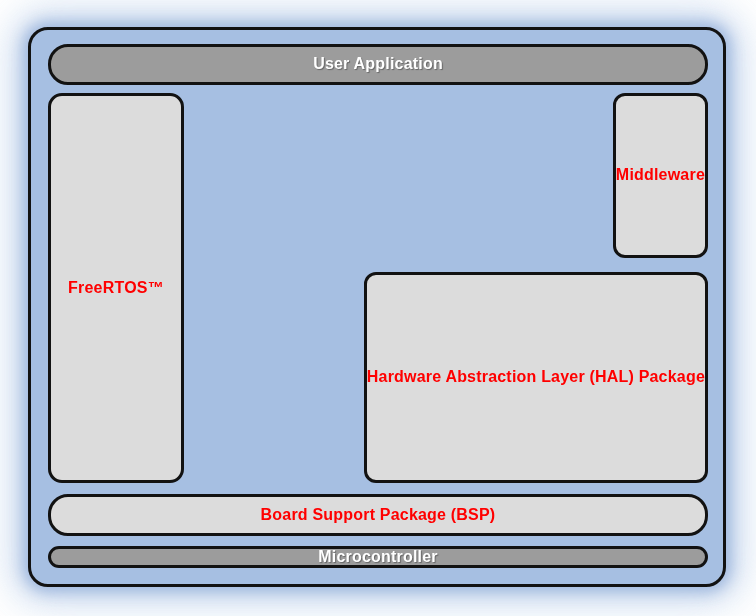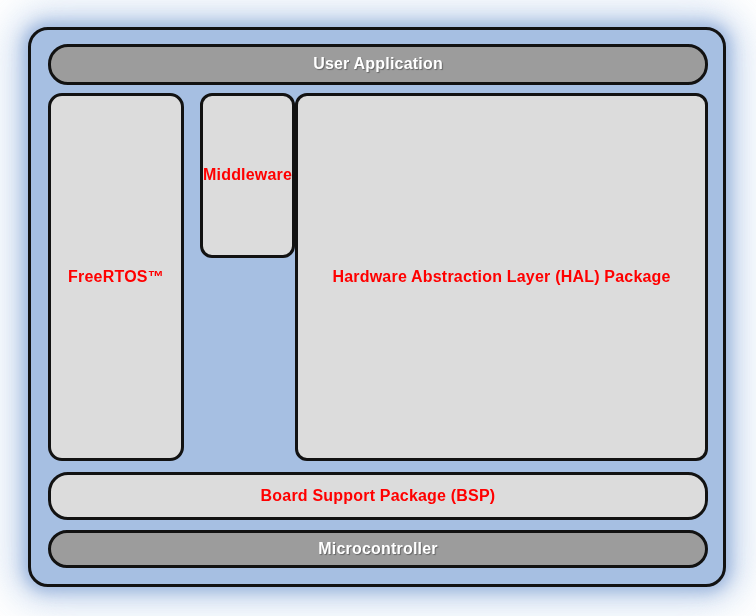--- a/index.html
+++ b/index.html
@@ -64,28 +64,29 @@
   .middle-row {
     flex: 1;
     display: flex;
     flex-direction: row;
     margin-top: 8px;
     margin-bottom: 11px;
   }
   .freertos-col { width: 136px; flex: none; border-radius: 14px; }
   .right-col {
     flex: 1;
-    margin-left: 16px;
+    margin-left: 23px;
     display: flex;
-    flex-direction: row;
+    flex-direction: column;
+    align-items: flex-end;
   }
   .middleware-box { height: 165px; flex: none; margin-bottom: 14px; }
   .hal-box { flex: 1; }
-  .bsp-bar { height: 48px; margin-bottom: 10px; }
-  .mcu-bar { height: 38px; }
+  .bsp-bar { height: 42px; margin-bottom: 10px; }
+  .mcu-bar { height: 22px; }
 </style>
 </head>
 <body>
 
 <div class="stage">
   <div class="frame">
 
     <div class="block bar gray-fill user-app">
       <span class="label white-label">User Application</span>
     </div>

